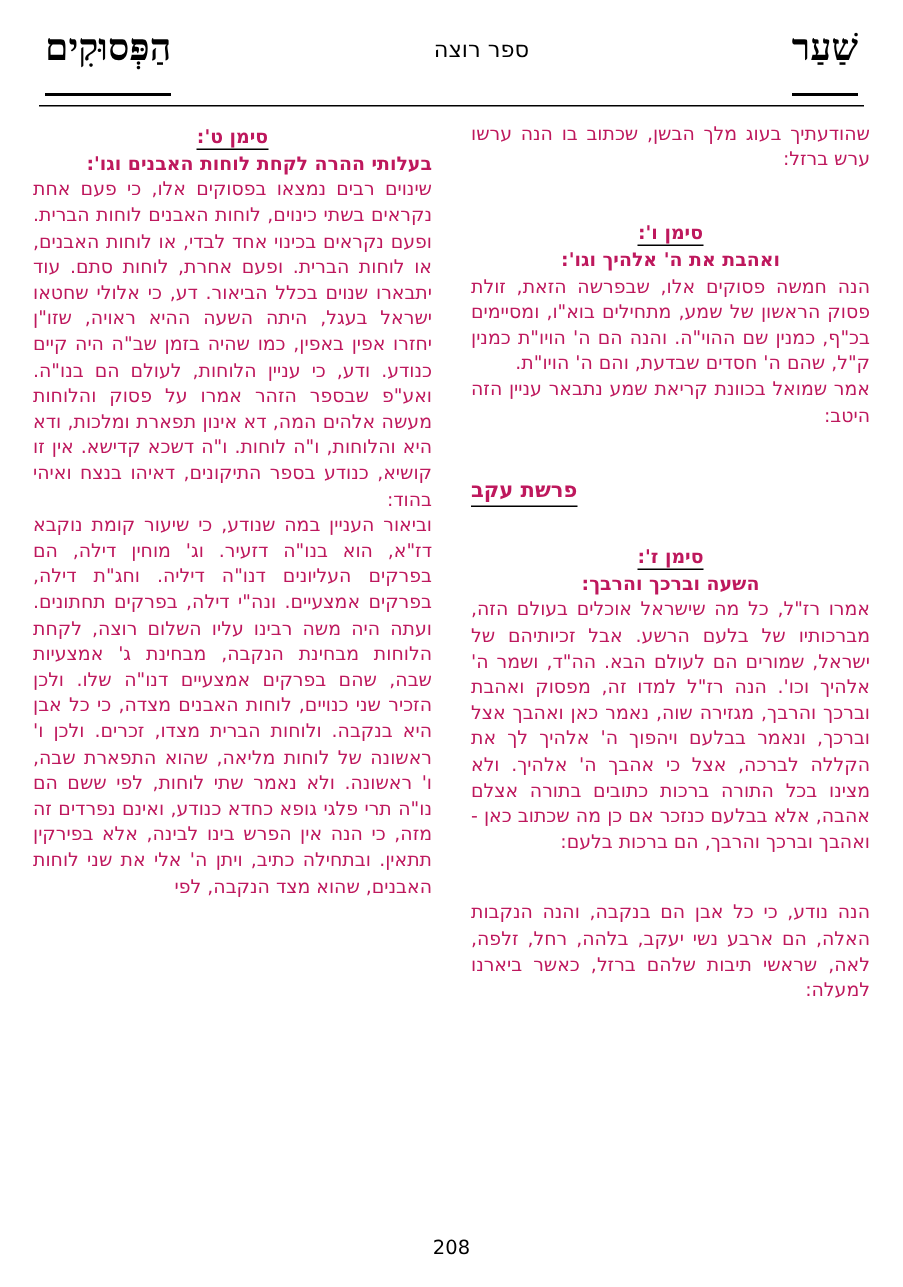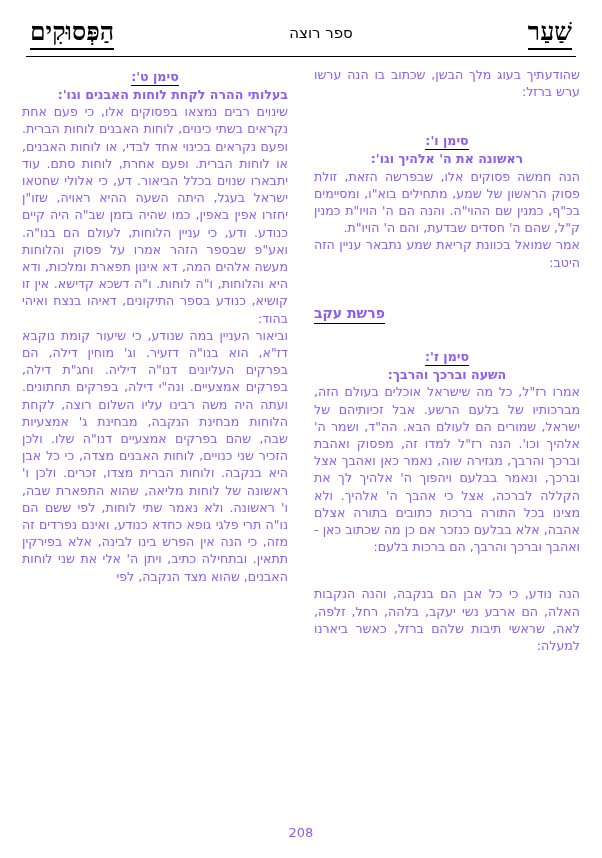--- a/index.html
+++ b/index.html
@@ -23,21 +23,21 @@
     padding:0 8px;
     margin-bottom:6px;
   }
   .hdr-side {
     font-family:"DejaVu Serif", serif;
     font-weight:bold;
     font-size:25px;
     line-height:1.15;
     letter-spacing:0px;
     border-bottom:2px solid #000;
-    padding-bottom:1px;
+    padding-bottom:15px;
     white-space:nowrap;
   }
   .hdr-center {
     font-family:"DejaVu Sans", sans-serif;
     font-size:15px;
     line-height:1.2;
     white-space:nowrap;
     transform:translateY(-2px);
   }
   .rule {
@@ -54,21 +54,21 @@
     height:742px;
   }
   .col {
     flex:1 1 0;
     min-width:0;
     font-family:"DejaVu Sans", sans-serif;
     font-size:12.6px;
     line-height:17.2px;
     text-align:justify;
     text-justify:inter-word;
-    color:#8b5cf6;
+    color:#be185d;
   }
 
   .siman {
     text-align:center;
     font-weight:bold;
     font-size:12.6px;
     margin-top:2px;
     margin-bottom:1px;
   }
   .siman span {
@@ -99,21 +99,21 @@
   .gap-md { height:30px; }
 
   
   .footer {
     position:absolute;
     left:0; right:0;
     bottom:18px;
     text-align:center;
     font-family:"DejaVu Sans", sans-serif;
     font-size:13px;
-    color:#8b5cf6;
+    color:#000000;
     direction:ltr;
   }
 </style>
 </head>
 <body>
 
 <div class="page">
 
   <div class="header">
     <div class="hdr-side">שַׁעַר</div>
@@ -126,21 +126,21 @@
 
     <div class="col">
 
       <p class="para">שהודעתיך בעוג מלך הבשן, שכתוב בו הנה ערשו ערש ברזל:</p>
 
       <div class="gap-md"></div>
 
       <div class="siman">
         <span>סימן ו':</span>
       </div>
-      <p class="verse">ראשונה את ה' אלהיך וגו':</p>
+      <p class="verse">ואהבת את ה' אלהיך וגו':</p>
       <p class="para"><b>הנה</b><span> חמשה פסוקים אלו, שבפרשה הזאת, זולת פסוק הראשון של שמע, מתחילים בוא"ו, ומסיימים בכ"ף, כמנין שם ההוי"ה. והנה הם ה' הויו"ת כמנין ק"ל, שהם ה' חסדים שבדעת, והם ה' הויו"ת.</span></p>
       <p class="para"><b>אמר</b><span> שמואל בכוונת קריאת שמע נתבאר עניין הזה היטב:</span></p>
 
       <div class="parsha">
         <span>פרשת עקב</span>
       </div>
 
       <div class="siman">
         <span>סימן ז':</span>
       </div>

